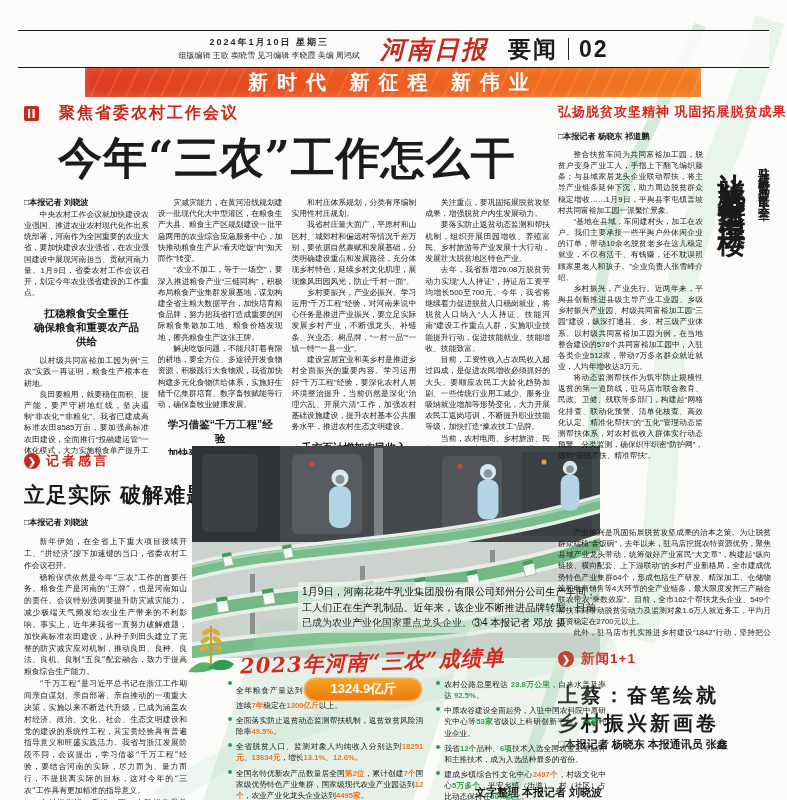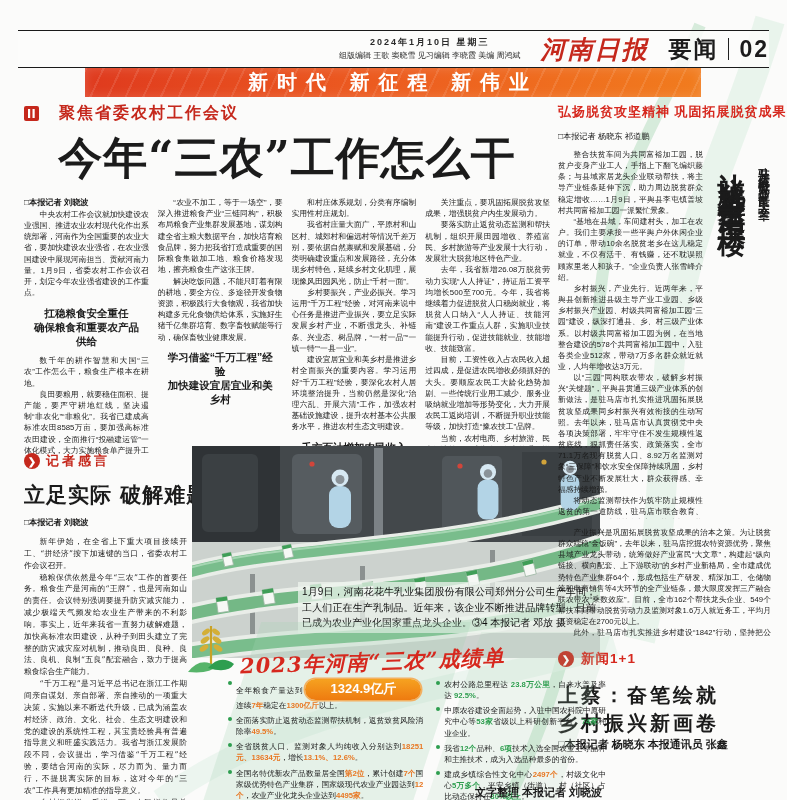--- a/index.html
+++ b/index.html
@@ -3,21 +3,21 @@
 <meta charset="utf-8">
 <style>
   html,body{margin:0;padding:0}
   body{width:787px;height:800px;position:relative;overflow:hidden;background:#fbfbfa;
        font-family:"Liberation Sans",sans-serif;color:#1b1b1b}
   .decor{position:absolute;inset:0;z-index:0;pointer-events:none}
 
   
   .header{position:absolute;left:18px;right:18px;top:30px;height:36px;z-index:3;
           border-top:1px solid #1a1a1a;border-bottom:1px solid #1a1a1a;
-          display:flex;align-items:center;justify-content:flex-end;gap:20px;background:rgba(251,251,250,.85)}
+          display:flex;align-items:center;justify-content:center;gap:20px;background:rgba(251,251,250,.85)}
   .header-meta{text-align:center;font-size:8px;line-height:1.6;color:#2a2a2a;white-space:nowrap}
   .header-meta .date{font-size:9px;font-weight:bold;letter-spacing:2px}
   .masthead{font-size:25px;font-weight:900;font-style:italic;color:#c5281c;letter-spacing:2px;
             font-family:"DejaVu Serif",serif;white-space:nowrap}
   .section-block{display:flex;align-items:center;gap:10px;font-size:23px;font-weight:900;letter-spacing:2px}
   .vdivider{width:1px;height:22px;background:#222}
 
   
   .banner{position:absolute;top:68px;left:85px;width:616px;height:29px;z-index:2;
           background:linear-gradient(95deg,#df3a1e,#ec5a20 45%,#f17c1e),#e84a20;
@@ -77,21 +77,21 @@
   .dot{position:absolute;left:0;top:2px;width:4px;height:4px;border-radius:50%;background:#2e9e4f}
   .hl-o{color:#e87722;font-weight:900}
   .hl-g{color:#2e9e4f;font-weight:900}
   .pill{display:inline-block;background:linear-gradient(180deg,#f6a220,#ee7b10);color:#fff;font-weight:900;
         font-size:13px;border-radius:11px;padding:1px 25px;margin:0 2px;box-shadow:0 0 0 1.5px #f3b061}
   .ig-credit{position:absolute;right:4px;bottom:0;font-size:11px;font-weight:700}
 
   
   .right-sec{position:absolute;left:558px;top:103px;width:213px;z-index:2}
   .r-kicker{color:#d6281e;font-size:13px;font-weight:900;text-align:center;letter-spacing:1px;white-space:nowrap}
-  .r-byline{font-size:8.2px;font-weight:400;margin:10px 0 7px}
+  .r-byline{font-size:8.2px;font-weight:700;margin:10px 0 7px}
   .r-top{display:flex;gap:5px;height:370px;overflow:hidden}
   .r-body{flex:1;font-size:7.7px;line-height:1.45;text-align:justify;overflow:hidden}
   .r-body p,.r-bottom p{margin:0;text-indent:2em}
   .v-headline{writing-mode:vertical-rl;font-size:28px;font-weight:900;letter-spacing:5px;line-height:1.2;
               font-family:"DejaVu Serif",serif;margin-top:2px;flex:0 0 40px}
   .v-kicker{writing-mode:vertical-rl;font-size:11.5px;font-weight:900;letter-spacing:3px;margin-top:8px;flex:0 0 18px}
   .r-bottom{margin-top:8px;font-size:7.7px;line-height:1.45;text-align:justify;height:110px;overflow:hidden}
   .news11{margin-top:13px}
   .news-head{display:flex;align-items:center;gap:7px}
   .news-label{color:#d6281e;font-weight:900;font-size:13.5px;letter-spacing:1px}
@@ -141,26 +141,27 @@
     <div class="col">
       <p class="byline">□本报记者 刘晓波</p>
       <div>
           <p>中央农村工作会议就加快建设农业强国、推进农业农村现代化作出系统部署，河南作为全国重要的农业大省，要加快建设农业强省，在农业强国建设中展现河南担当、贡献河南力量。1月9日，省委农村工作会议召开，划定今年农业强省建设的工作重点。</p>
         </div>
       <h3 class="subhead">
         <span>扛稳粮食安全重任</span>
         <span>确保粮食和重要农产品供给</span>
       </h3>
       <div>
-          <p>数千年的耕作智慧和大国“三农”工作怎么干，粮食生产根本在耕地。</p>
+          <p>以村级共同富裕加工园为例“三农”实践一再证明，粮食生产根本在耕地。</p>
           <p>良田要粮用，就要稳住面积、提产能，要严守耕地红线，坚决遏制“非农化”“非粮化”。我省已建成高标准农田8585万亩，要加强高标准农田建设，全面推行“投融建运管”一体化模式，大力实施粮食单产提升工程，加快形成集成配套的粮食高产增效方案，推动良田、良种、良法、良机、良制融合发展，打造一批“吨粮田”。</p>
         </div>
     </div>
     <div class="col">
       <div>
+          <p>灾减灾能力，在黄河沿线规划建设一批现代化大中型灌区，在粮食生产大县、粮食主产区规划建设一批平急两用的农业综合应急服务中心，加快推动粮食生产从“看天吃饭”向“知天而作”转变。</p>
           <p>“农业不加工，等于一场空”，要深入推进粮食产业“三链同构”，积极布局粮食产业集群发展基地，谋划构建全省主粮大数据平台，加快培育粮食品牌，努力把我省打造成重要的国际粮食集散加工地、粮食价格发现地，擦亮粮食生产这张王牌。</p>
           <p>解决吃饭问题，不能只盯着有限的耕地，要全方位、多途径开发食物资源，积极践行大食物观，我省加快构建多元化食物供给体系，实施好生猪千亿集群培育、数字畜牧赋能等行动，确保畜牧业健康发展。</p>
         </div>
       <h3 class="subhead">
         <span>学习借鉴“千万工程”经验</span>
         <span>加快建设宜居宜业和美乡村</span>
       </h3>
 
     </div>
     <div class="col">
@@ -325,21 +326,20 @@
 </div>
 
 <div class="right-sec">
   <div class="r-kicker">弘扬脱贫攻坚精神 巩固拓展脱贫成果</div>
   <div class="r-byline">□本报记者 杨晓东 祁道鹏</div>
   <div class="r-top">
     <div class="r-body">
         <p>整合扶贫车间为共同富裕加工园，脱贫户变身产业工人，手指上下翻飞编织藤条；与县域家居龙头企业联动帮扶，将主导产业链条延伸下沉，助力周边脱贫群众稳定增收……1月9日，平舆县李屯镇普坡村共同富裕加工园一派繁忙景象。</p>
         <p>“基地在县域，车间建村头，加工在农户。我们主要承接一些平舆户外休闲企业的订单，带动10余名脱贫老乡在这儿稳定就业，不仅有活干、有钱赚，还不耽误照顾家里老人和孩子。”企业负责人张雪峰介绍。</p>
         <p>乡村振兴，产业先行。近两年来，平舆县创新推进县级主导产业工业园、乡级乡村振兴产业园、村级共同富裕加工园“三园”建设，纵深打通县、乡、村三级产业体系。以村级共同富裕加工园为例，在当地整合建设的578个共同富裕加工园中，入驻各类企业512家，带动7万多名群众就近就业，人均年增收达3万元。</p>
-        <p>以“三园”同构联农带农，破解乡村振兴“关键题”，平舆县贯通三级产业体系的创新做法，是驻马店市扎实推进巩固拓展脱贫攻坚成果同乡村振兴有效衔接的生动写照。去年以来，驻马店市认真贯彻党中央各项决策部署，牢牢守住不发生规模性返贫底线，狠抓责任落实、政策落实，全市71.1万名现有脱贫人口、8.92万名监测对象“三保障”和饮水安全保障持续巩固，乡村特色产业不断发展壮大，群众获得感、幸福感持续增强。</p>
         <p>将动态监测帮扶作为筑牢防止规模性返贫的第一道防线，驻马店市联合教育、民政、卫健、残联等多部门，构建起“网格化排查、联动化预警、清单化核查、高效化认定、精准化帮扶”的“五化”管理动态监测帮扶体系，对农村低收入群体实行动态预警、分类监测，确保织牢织密“防护网”，做到“应扶尽扶、精准帮扶”。</p>
       </div>
     <div class="v-headline">让脱贫群众生活更上一层楼</div>
     <div class="v-kicker">驻马店统筹做好产业富民「大文章」</div>
   </div>
   <div class="r-bottom">
       <p>产业振兴是巩固拓展脱贫攻坚成果的治本之策。为让脱贫群众端稳“金饭碗”，去年以来，驻马店挖掘农特资源优势，聚焦县域产业龙头带动，统筹做好产业富民“大文章”，构建起“纵向链接、横向配套、上下游联动”的乡村产业新格局，全市建成优势特色产业集群64个，形成包括生产研发、精深加工、仓储物流和电商销售等4大环节的全产业链条，最大限度发挥三产融合联农带农“乘数效应”。目前，全市162个帮扶龙头企业、549个帮扶车间带动脱贫劳动力及监测对象1.6万人就近务工，平均月工资稳定在2700元以上。</p>
       <p>此外，驻马店市扎实推进乡村建设“1842”行动，坚持把公共基础设施建设的重点放在农村，促进城乡基础设施共建共享、互联互通；深化“治理六乱、开展六清”活动成果运用，全面提升村容村貌、户容户貌；以创建“五星”支部为引领，着力构建自治、德治等相结合的现代化乡村治理体系。目前，该市建成“五美庭院”30.9万户，建成省级“千万工程”示范村200个、“四美乡村”示范村1164个，乡村振兴工作干在实处、走在全省前列。③7</p>
     </div>
 

